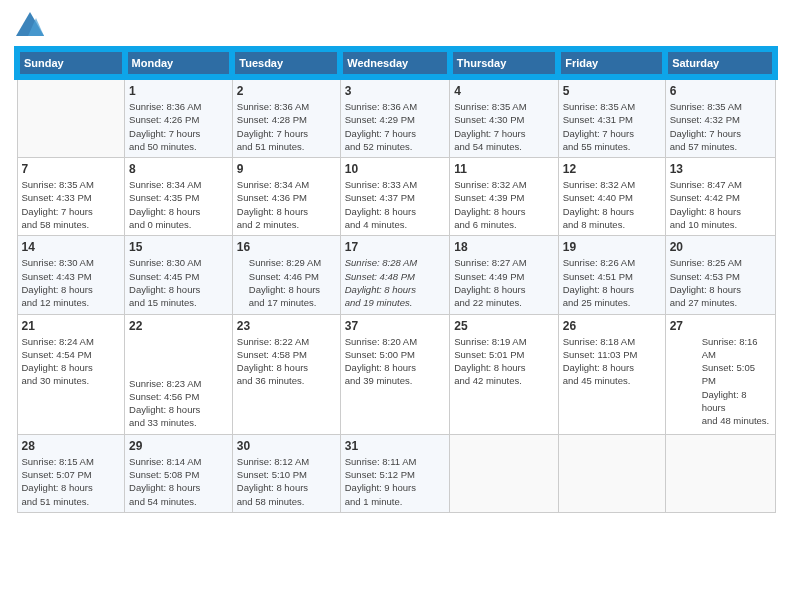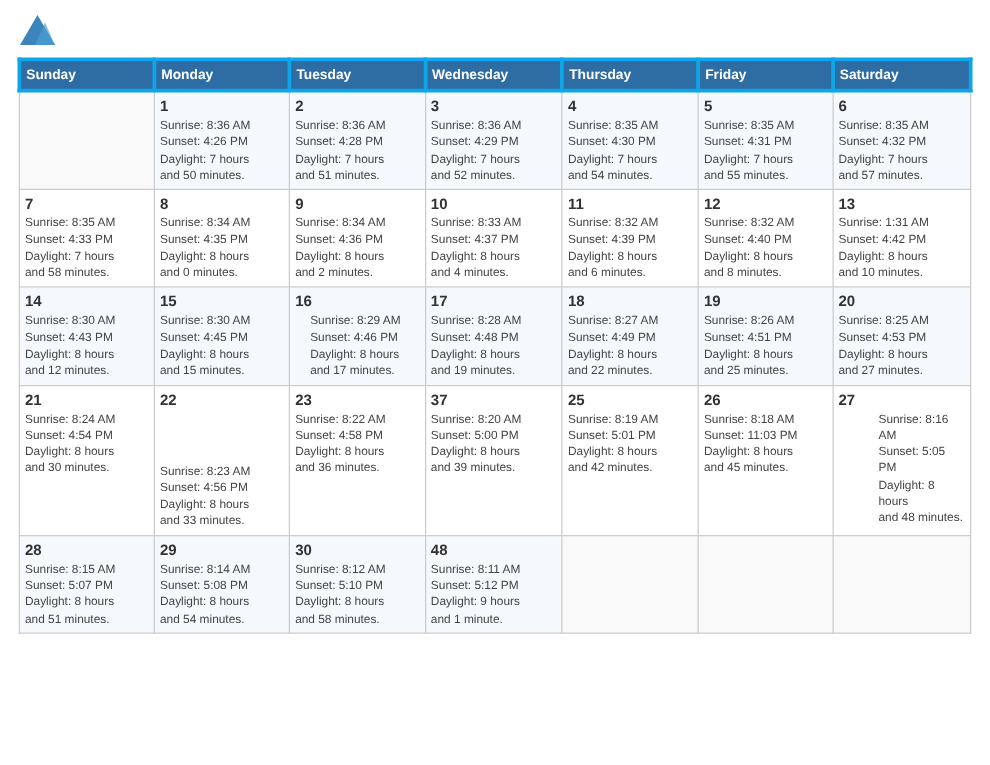--- a/index.html
+++ b/index.html
@@ -63,21 +63,21 @@
       border-collapse: collapse;
       font-size: 10px;
     }
     .calendar th {
       background-color: #2e6da4;
       color: white;
       padding: 5px 4px;
       text-align: left;
       font-size: 11px;
       font-weight: bold;
-      border: 3px solid #0ea5e9;
+      border: 6px solid #0ea5e9;
     }
     .calendar td {
       vertical-align: top;
       padding: 4px;
       border: 1px solid #ccc;
       width: 113px;
       min-height: 80px;
       background: #fff;
     }
     .calendar tr:nth-child(odd) td {
@@ -219,21 +219,21 @@
           </td>
           <td>
             <span class="day-number">12</span>
             <div class="day-info" style="white-space: pre-line;">Sunrise: 8:32 AM
 Sunset: 4:40 PM
 Daylight: 8 hours
 and 8 minutes.</div>
           </td>
           <td>
             <span class="day-number">13</span>
-            <div class="day-info" style="white-space: pre-line;">Sunrise: 1:31 AM
+            <div class="day-info" style="white-space: pre-line;">Sunrise: 8:47 AM
 Sunset: 4:42 PM
 Daylight: 8 hours
 and 10 minutes.</div>
           </td>
         </tr>
         <tr>
           <td>
             <span class="day-number">14</span>
             <div class="day-info" style="white-space: pre-line;">Sunrise: 8:30 AM
 Sunset: 4:43 PM
@@ -249,21 +249,21 @@
           </td>
           <td>
             <span class="day-number">16</span>
             <div class="day-info" style="white-space: pre-line; margin-left: 12px;">Sunrise: 8:29 AM
 Sunset: 4:46 PM
 Daylight: 8 hours
 and 17 minutes.</div>
           </td>
           <td>
             <span class="day-number">17</span>
-            <div class="day-info" style="white-space: pre-line;">Sunrise: 8:28 AM
+            <div class="day-info" style="white-space: pre-line; font-style: italic;">Sunrise: 8:28 AM
 Sunset: 4:48 PM
 Daylight: 8 hours
 and 19 minutes.</div>
           </td>
           <td>
             <span class="day-number">18</span>
             <div class="day-info" style="white-space: pre-line;">Sunrise: 8:27 AM
 Sunset: 4:49 PM
 Daylight: 8 hours
 and 22 minutes.</div>
@@ -350,21 +350,21 @@
 and 54 minutes.</div>
           </td>
           <td>
             <span class="day-number">30</span>
             <div class="day-info" style="white-space: pre-line;">Sunrise: 8:12 AM
 Sunset: 5:10 PM
 Daylight: 8 hours
 and 58 minutes.</div>
           </td>
           <td>
-            <span class="day-number">48</span>
+            <span class="day-number">31</span>
             <div class="day-info" style="white-space: pre-line;">Sunrise: 8:11 AM
 Sunset: 5:12 PM
 Daylight: 9 hours
 and 1 minute.</div>
           </td>
           <td class="empty-cell"></td>
           <td class="empty-cell"></td>
           <td class="empty-cell"></td>
         </tr>
       </tbody>

